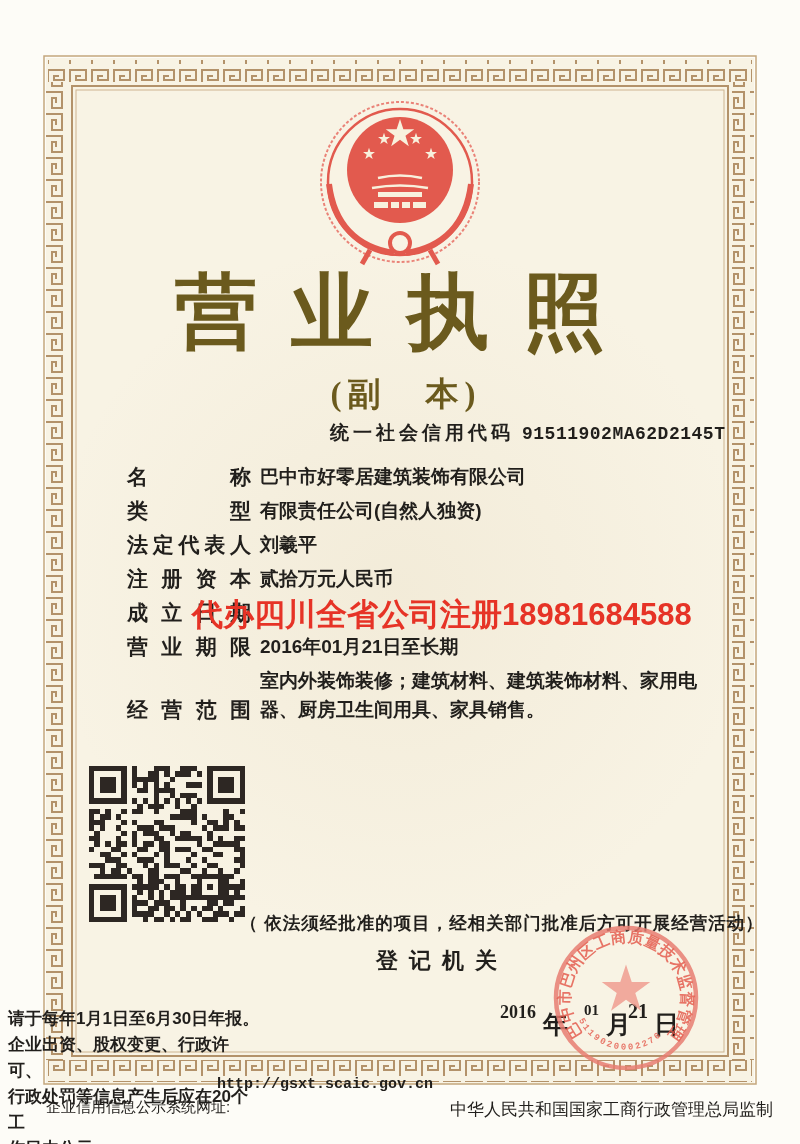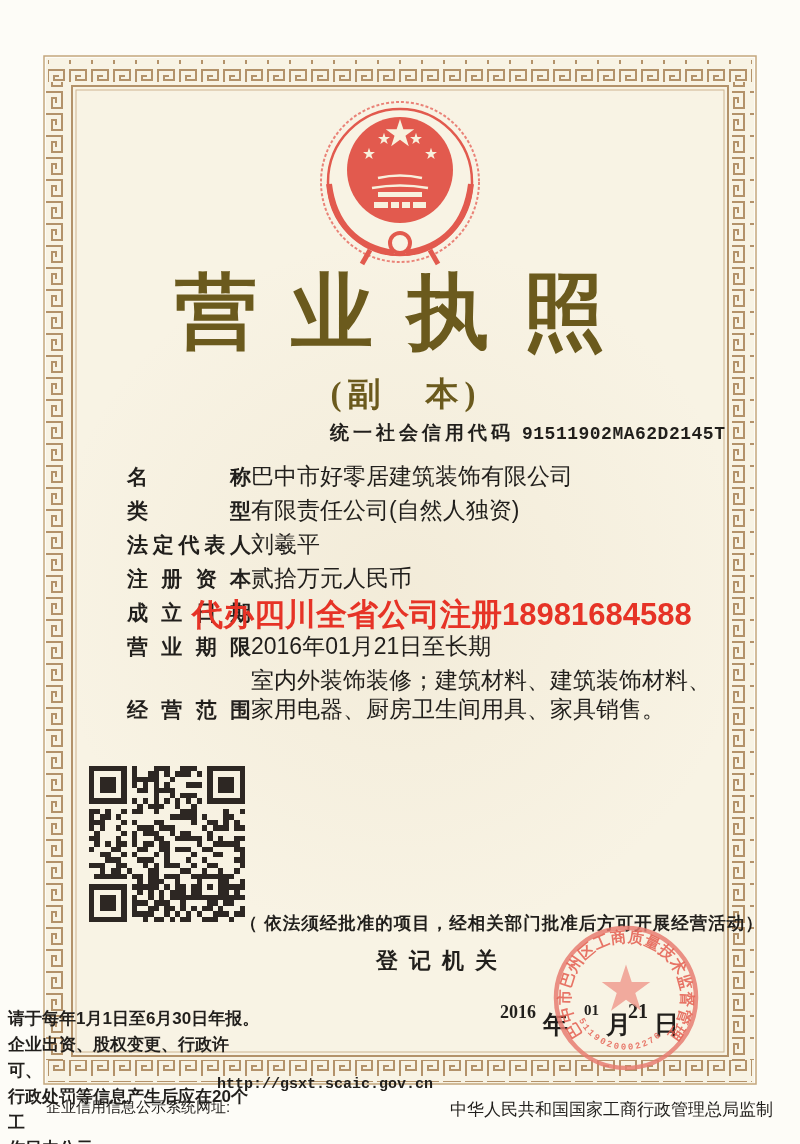--- a/index.html
+++ b/index.html
@@ -13,21 +13,21 @@
     font-family:"Liberation Serif","DejaVu Serif",serif;font-weight:700;font-size:82px;line-height:1.05;
     letter-spacing:34px;padding-left:14px;color:#6b5a1d;}
   .doc-subtitle{position:absolute;left:0;right:0;top:372px;text-align:center;z-index:2;
     font-family:"Liberation Serif","DejaVu Serif",serif;font-weight:700;font-size:33px;letter-spacing:6px;padding-left:12px;color:#6b5a1d;}
   .credit-line{position:absolute;left:330px;top:420px;display:flex;align-items:baseline;z-index:2;}
   .credit-label{font-size:19px;font-weight:700;letter-spacing:4px;font-family:Liberation Serif, serif;}
   .credit-code{font-family:"Liberation Mono","DejaVu Sans Mono",monospace;font-size:18px;font-weight:700;margin-left:8px;letter-spacing:.5px;}
   .fields{position:absolute;left:127px;top:462px;width:606px;z-index:2;}
   .frow{display:flex;margin-bottom:5px;align-items:flex-end;}
   .flabel{flex:0 0 124px;font-size:21px;font-weight:700;line-height:29px;text-align:justify;text-align-last:justify;}
-  .fvalue{font-size:23px;font-weight:400;line-height:29px;max-width:462px;}
+  .fvalue{margin-left:9px;font-size:19px;font-weight:700;line-height:29px;max-width:462px;}
   .watermark{position:absolute;left:192px;top:594px;z-index:6;white-space:nowrap;
     font-size:31px;font-weight:700;color:#e63326;letter-spacing:0;}
   .qr-svg{position:absolute;left:89px;top:766px;width:156px;height:156px;z-index:2;}
   .approval-note{position:absolute;left:240px;top:911px;font-size:17.5px;font-weight:700;letter-spacing:1px;z-index:2;white-space:nowrap;}
   .registry{position:absolute;left:376px;top:946px;font-size:22px;font-weight:700;letter-spacing:11px;z-index:2;}
   .seal-svg{position:absolute;left:526px;top:898px;width:200px;height:200px;z-index:5;opacity:.93;}
   .date-part{position:absolute;z-index:3;font-weight:700;}
   .d-num{font-family:"Liberation Serif","DejaVu Serif",serif;}
   .d-year{left:500px;top:1002px;font-size:18px;}
   .d-yu{left:543px;top:1008px;font-size:25px;}

